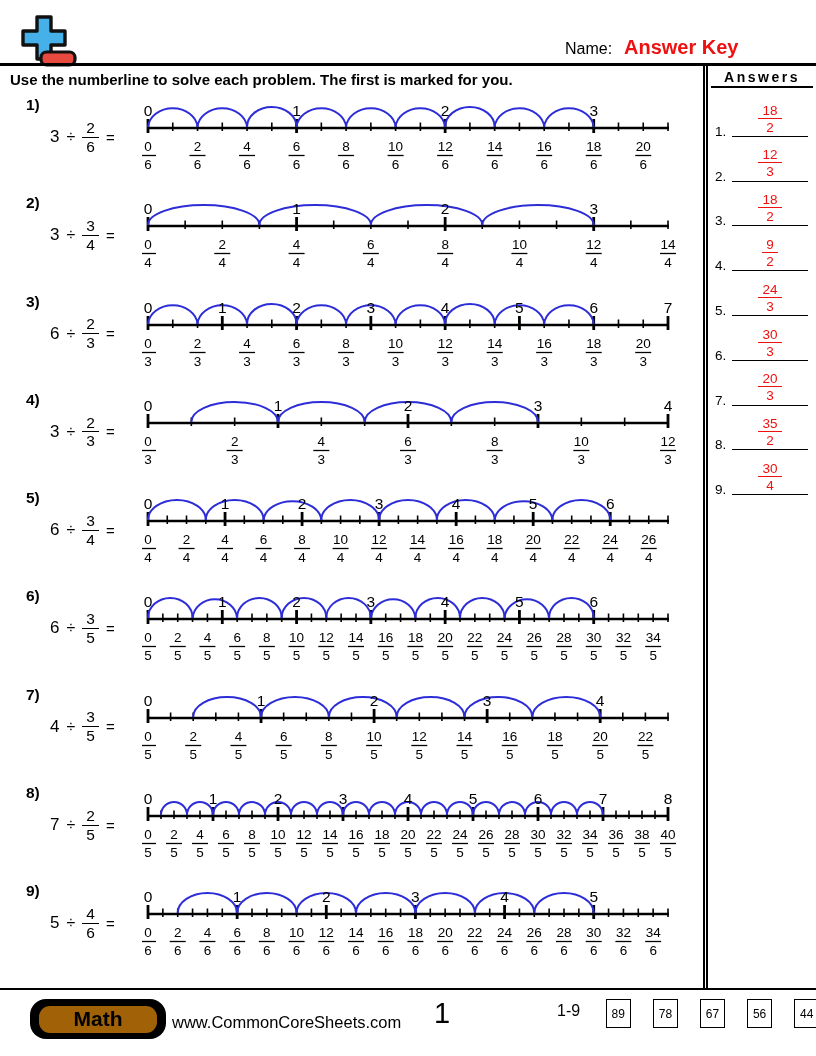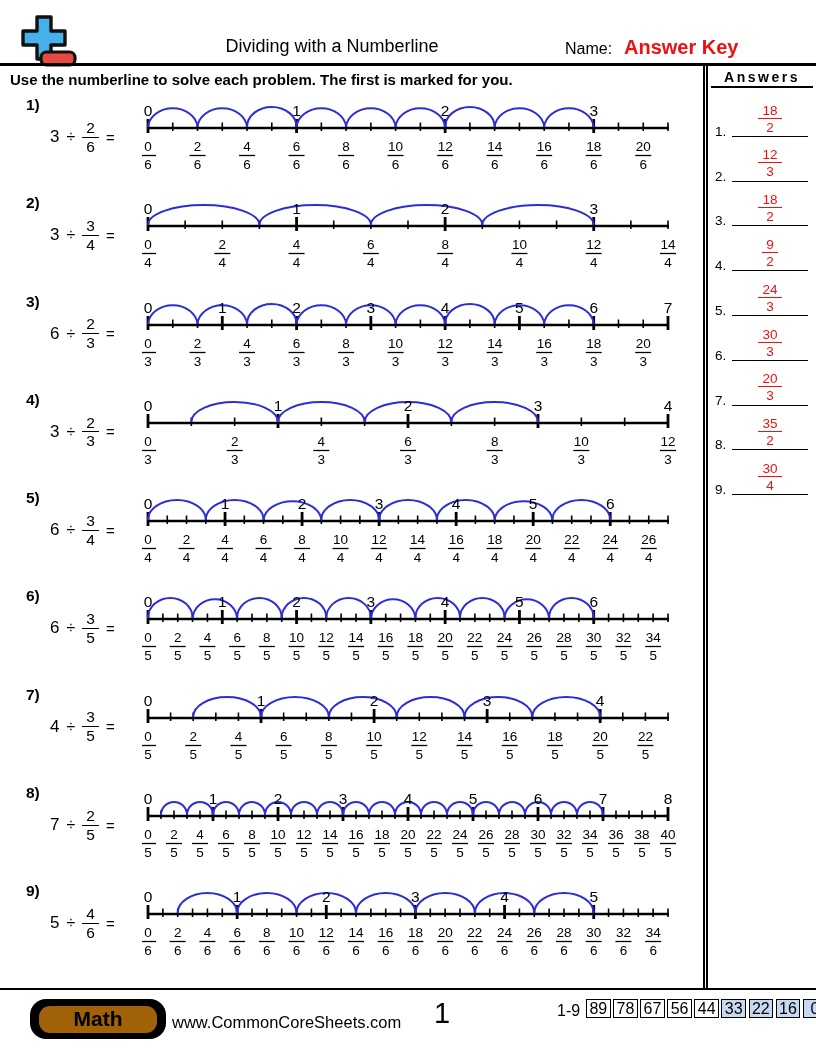--- a/index.html
+++ b/index.html
@@ -42,37 +42,36 @@
   
   .footer-rule{position:absolute;top:988px;left:0;width:816px;height:2px;background:#000;}
   .math-badge{position:absolute;top:999px;left:30px;width:136px;height:40px;background:#000;
               border-radius:16px;display:flex;align-items:center;justify-content:center;}
   .math-badge-inner{background:#a16207;border-radius:11px;width:118px;height:27px;display:flex;
               align-items:center;justify-content:center;font-weight:bold;font-size:21px;}
   .site{position:absolute;top:1013px;left:172px;font-size:16.5px;}
   .page-num{position:absolute;top:997px;left:420px;width:44px;text-align:center;font-size:29px;}
   .score-range{position:absolute;top:1002px;left:557px;font-size:16px;}
   .score-cells{position:absolute;top:999px;left:586px;display:flex;gap:2.5px;}
-  .score-cell{width:24.6px;height:19px;border:1.6px solid #000;display:flex;align-items:center;
-              justify-content:center;font-size:16px;background:#fff;}
+  .score-cell{width:24.6px;height:29px;border:1.6px solid #000;display:flex;align-items:center;
+              justify-content:center;font-size:12px;background:#fff;margin-left:20px;}
   .score-cell.shaded{background:var(--shaded);}
 </style>
 </head>
 <body>
 
 <div class="page">
 
   <div class="logo">
     <svg width="64" height="58" viewBox="0 0 64 58">
       <path d="M23 5 h14 v14 h14 v14 h-14 v14 h-14 v-14 h-14 v-14 h14 z" style="fill:var(--logo-blue)" stroke="#111" stroke-width="3.4" stroke-linejoin="round"></path>
       <rect x="27" y="40" width="34" height="13" rx="5.5" style="fill:var(--logo-red)" stroke="#111" stroke-width="3.2"></rect>
     </svg>
   </div>
 
-  <div class="title">Dividing with a Numberline</div>
   <div class="name-label">Name:</div>
   <div class="answer-key">Answer Key</div>
   <div class="header-rule"></div>
   <div class="instruction">Use the numberline to solve each problem. The first is marked for you.</div>
 
   <div class="answers-panel">
     <div class="answers-title">Answers</div>
     <div class="answers-list">
         <div class="ans-item">
           <span class="ans-num">1.</span>

